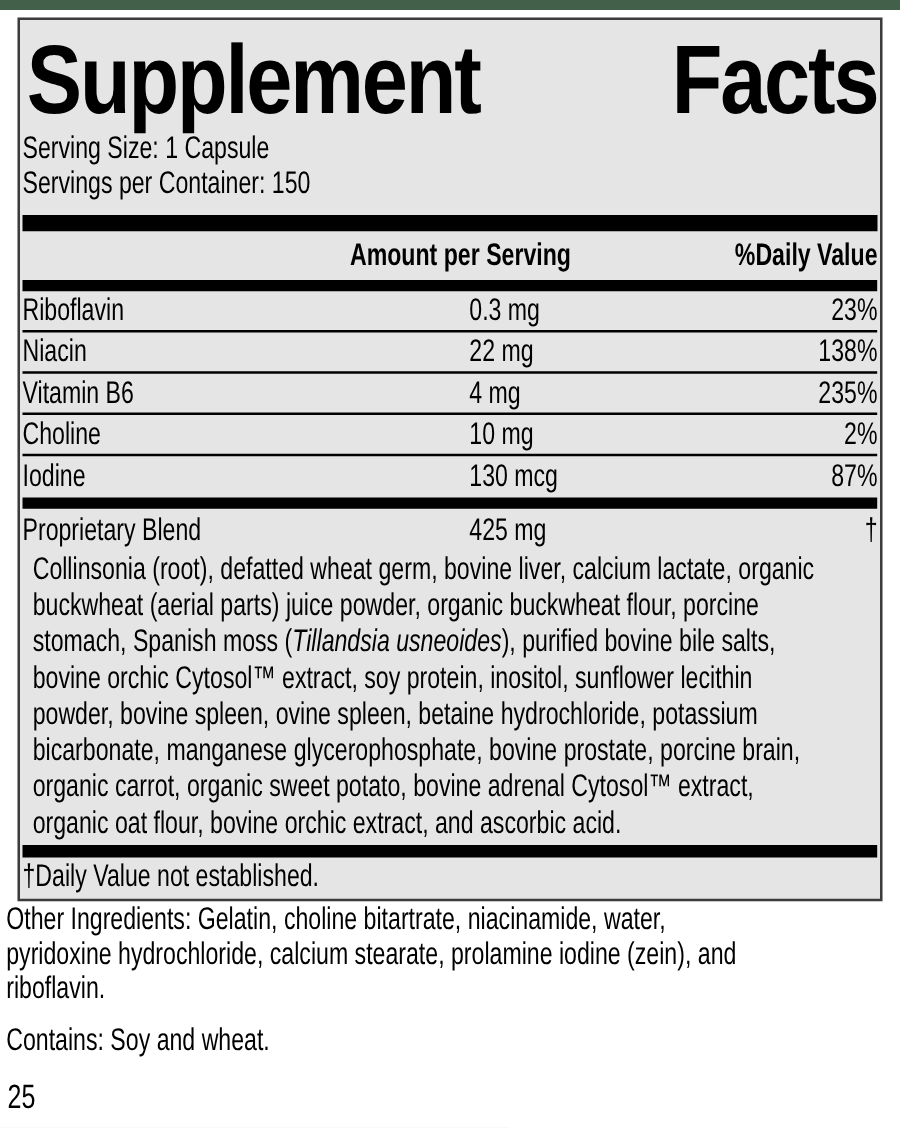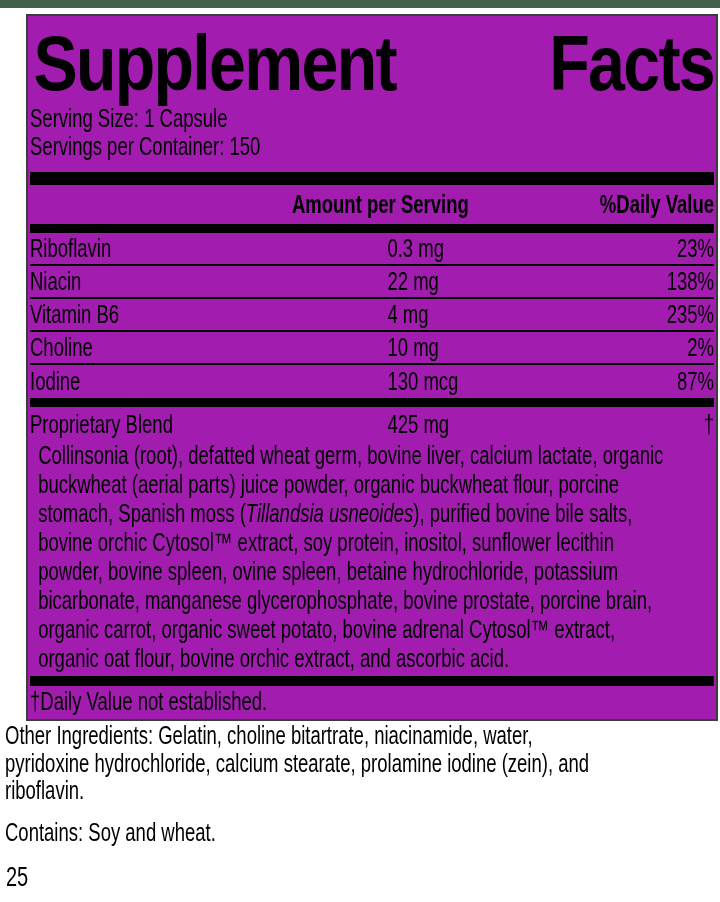--- a/index.html
+++ b/index.html
@@ -14,24 +14,23 @@
 
   .topbar {
     position: absolute; left: 0; top: 0;
     width: 720px; height: 8px;
     background: #43604b;
   }
 
   .panel {
     position: absolute; left: 14px; top: 14px;
     width: 692px;
-    background: #a21caf;
+    background: #e5e5e5;
     border: 2px solid #3c3c3c;
     padding: 0 2px 2px 2px;
-    margin-left: 12px;
   }
 
   
   .cond   { width: 135.14%; transform: scaleX(0.74); transform-origin: 0 0; }
   .condt  { width: 117.65%; transform: scaleX(0.85); transform-origin: 0 0; }
 
   .title-row {
     display: flex; justify-content: space-between; align-items: baseline;
     font-size: 78px; font-weight: bold; letter-spacing: -2px;
     line-height: 0.95;

